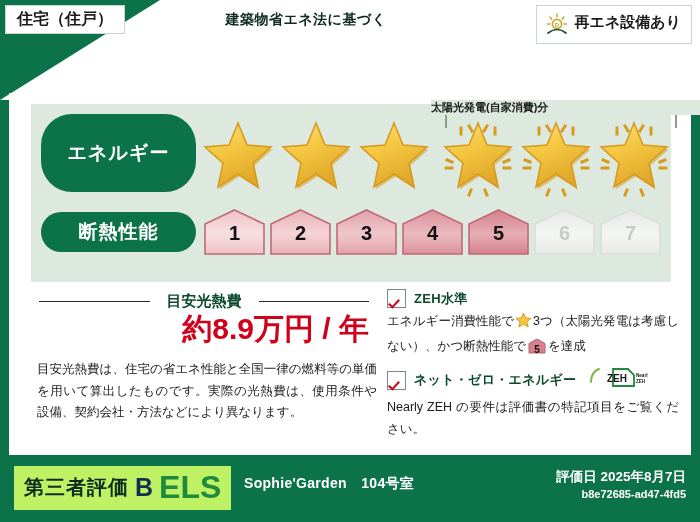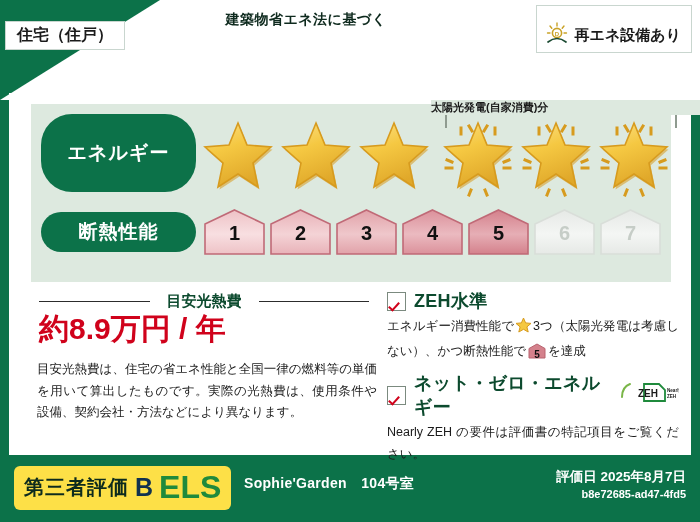--- a/index.html
+++ b/index.html
@@ -29,28 +29,27 @@
 
   .housing-tag{
     position:absolute;left:5px;top:5px;
     background:#ffffff;
     border:1px solid #c9d6cf;
     padding:4px 11px 5px 11px;
     font-size:16px;font-weight:bold;color:#1b1b1b;
     letter-spacing:0px;
     z-index:6;
     line-height:1.15;
-    margin-top:16px;
   }
   .reene-badge{
     position:absolute;right:8px;top:5px;
     background:#ffffff;
     border:1px solid #c9d6cf;
-    padding:16px 10px 4px 8px;
-    display:flex;align-items:center;gap:6px;
+    padding:7px 10px 4px 8px;
+    display:flex;align-items:flex-start;gap:6px;
     z-index:6;
   }
   .reene-badge .txt{font-size:15px;font-weight:bold;color:#1b1b1b;}
 
   .title-wrap{
     position:absolute;left:0;top:12px;width:612px;
     text-align:center;z-index:5;
     pointer-events:none;
   }
   .title-sub{
@@ -130,21 +129,21 @@
 
   
   .cost-head{
     position:absolute;left:30px;top:199px;width:330px;
     display:flex;align-items:center;gap:17px;
   }
   .cost-head .line{flex:1;height:1px;background:#2c2c2c;}
   .cost-head .t{font-size:15px;font-weight:bold;color:#0c4a2e;white-space:nowrap;}
   .cost-value{
     position:absolute;left:30px;top:216px;width:330px;
-    text-align:left;
+    text-align:right;
     font-size:30px;font-weight:bold;color:#d0021b;
     letter-spacing:0px;
   }
   .cost-note{
     position:absolute;left:28px;top:266px;width:340px;
     font-size:12.5px;color:#1b1b1b;line-height:1.72;
     text-align:justify;
   }
 
   
@@ -157,21 +156,21 @@
   }
   .chk{
     width:17px;height:17px;border:1.5px solid #7b8a7f;background:#fff;
     position:relative;flex:0 0 auto;
   }
   .chk:after{
     content:"";position:absolute;left:3px;top:7px;
     width:4px;height:9px;border:solid #d0021b;border-width:0 2.6px 2.6px 0;
     transform:rotate(42deg);
   }
-  .zeh-h{font-size:18px;font-weight:bold;color:#0c4a2e;letter-spacing:0.3px;}
+  .zeh-h{font-size:13px;font-weight:bold;color:#0c4a2e;letter-spacing:0.3px;}
   .zeh-desc{
     font-size:12.5px;color:#1b1b1b;line-height:1.72;margin-top:3px;
     text-align:justify;
   }
   .inline-star{display:inline-block;vertical-align:-3px;margin:0 1px;}
   .inline-house{
     display:inline-block;vertical-align:-4px;margin:0 2px;position:relative;
     width:18px;height:16px;
   }
   .inline-house .n{
@@ -182,22 +181,22 @@
     display:inline-block;vertical-align:-7px;margin-left:4px;
   }
 
   
   .footer{
     position:absolute;left:0;top:455px;width:700px;height:67px;
     background:#0c7249;
   }
   .bels-box{
     position:absolute;left:14px;top:11px;
-    background:#fde047;padding:3px 10px 4px 10px;
-    display:flex;align-items:center;gap:6px;border-radius:6px;
+    background:#bef264;padding:3px 10px 4px 10px;
+    display:flex;align-items:center;gap:6px;
   }
   .bels-jp{font-size:20px;font-weight:bold;color:#0d2b1d;letter-spacing:1px;}
   .bels-b{font-size:25px;font-weight:bold;color:#10314f;letter-spacing:0px;}
   .bels-els{font-size:32px;font-weight:bold;color:#1f8a3c;letter-spacing:0px;}
   .prop-name{
     position:absolute;left:244px;top:20px;
     color:#ffffff;font-size:14px;font-weight:bold;
     letter-spacing:0.3px;
   }
   .eval-date{

